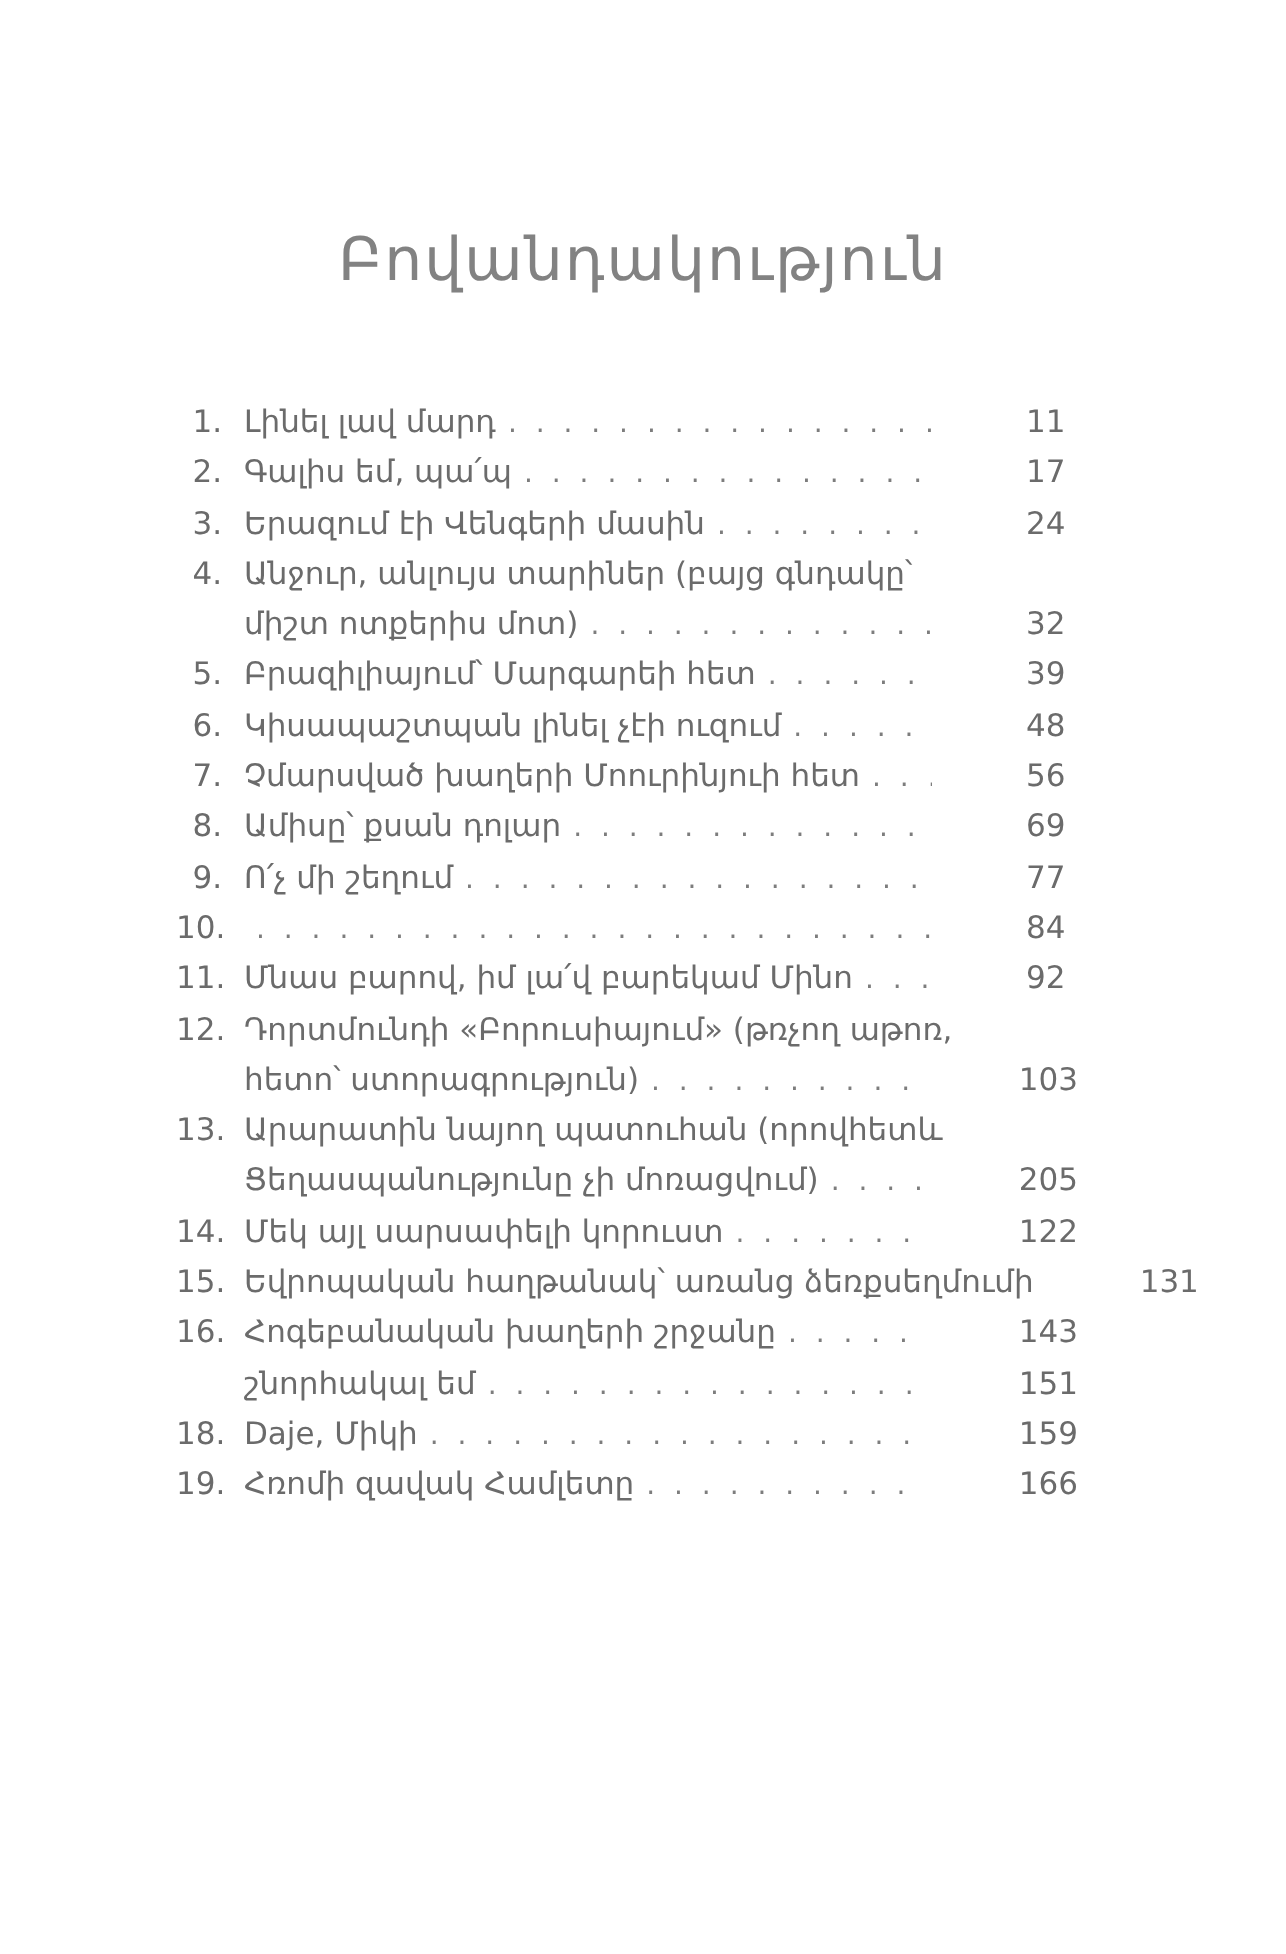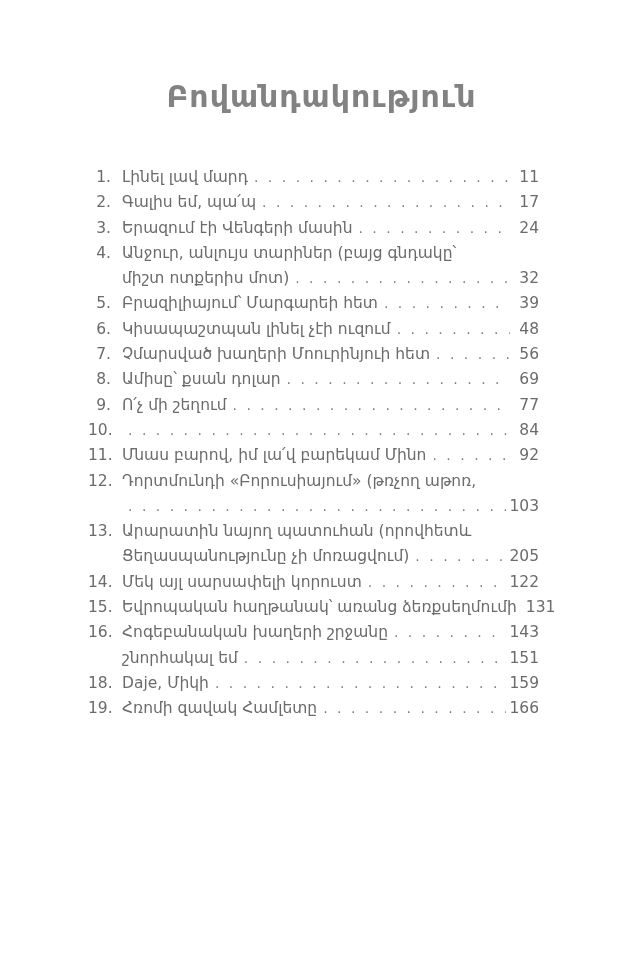--- a/index.html
+++ b/index.html
@@ -10,24 +10,24 @@
   .page {
     position: relative;
     width: 643px;
     height: 977px;
     background: #ffffff;
     overflow: hidden;
     font-family: "DejaVu Sans", sans-serif;
   }
   .title {
     margin: 0;
-    padding-top: 79px;
+    padding-top: 113px;
     text-align: center;
     font-size: 30px;
-    font-weight: bold;
+    font-weight: normal;
     letter-spacing: 1px;
     color: #828282;
   }
   .toc {
     margin-top: 54px;
     padding-left: 88px;
     padding-right: 104px;
     color: #6b6b6b;
     font-size: 15.5px;
   }
@@ -52,21 +52,22 @@
     overflow: hidden;
     margin: 0 3px 0 6px;
     letter-spacing: 2.5px;
     color: #7d7d7d;
     font-size: 14px;
   }
   .dots.hidden { visibility: hidden; }
   .pg {
     flex: 0 0 auto;
     min-width: 26px;
-    text-align: right;
+    text-align: left;
+    margin-left: 44px;
   }
   .pg.hidden { visibility: hidden; }
 </style>
 </head>
 <body>
 
 <div class="page">
   <h1 class="title">Բովանդակություն</h1>
   <div class="toc" id="toc">
   <div class="line">
@@ -154,20 +155,21 @@
 
   <div class="line">
     <span class="num">12.</span>
     <span class="text">Դորտմունդի «Բորուսիայում» (թռչող աթոռ,</span>
     <span class="dots hidden"></span>
     <span class="pg hidden"></span>
   </div>
 
   <div class="line">
     <span class="num cont"></span>
+    <span class="text">հետո՝ ստորագրություն)</span>
     <span class="dots">. . . . . . . . . . . . . . . . . . . . . . . . . . . . . . . . . . . . . . . . . . . . . . . . . . . . . . . . . . . . . . . . . . . . . . . . . . . . . . . .</span>
     <span class="pg">103</span>
   </div>
 
   <div class="line">
     <span class="num">13.</span>
     <span class="text">Արարատին նայող պատուհան (որովհետև</span>
     <span class="dots hidden"></span>
     <span class="pg hidden"></span>
   </div>

